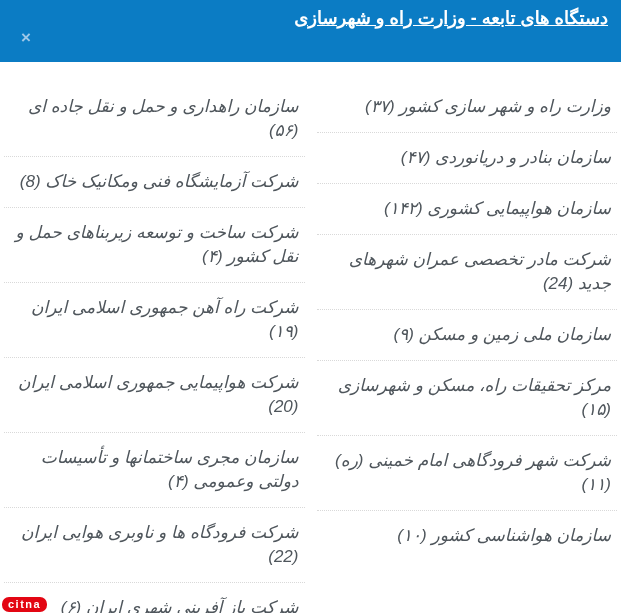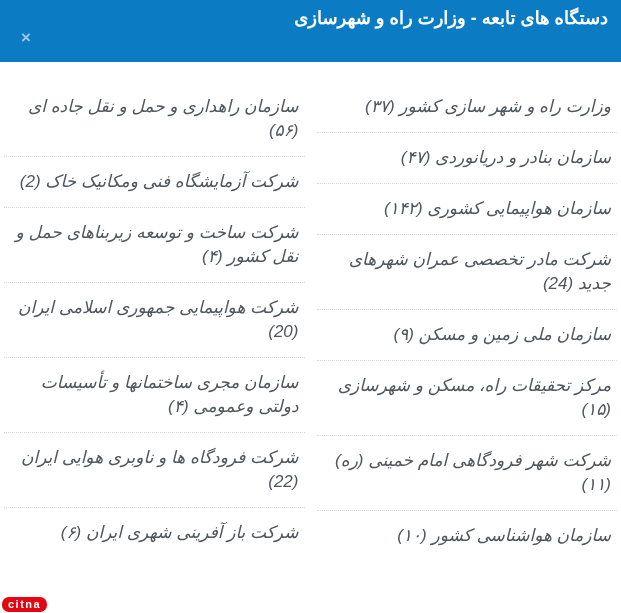--- a/index.html
+++ b/index.html
@@ -22,20 +22,21 @@
     position: relative;
   }
   .modal-title {
     position: absolute;
     top: 7px;
     right: 13px;
     color: #ffffff;
     font-size: 18px;
     font-weight: 700;
     letter-spacing: 0;
+    text-decoration: underline;
   }
   .close-btn {
     position: absolute;
     top: 29px;
     left: 21px;
     background: transparent;
     border: none;
     padding: 0;
     margin: 0;
     color: #9fc8e8;
@@ -104,22 +105,23 @@
       <li class="item">سازمان هواپیمایی کشوری (۱۴۲)</li>
       <li class="item">شرکت مادر تخصصی عمران شهرهای جدید (24)</li>
       <li class="item">سازمان ملی زمین و مسکن (۹)</li>
       <li class="item">مرکز تحقیقات راه، مسکن و شهرسازی (۱۵)</li>
       <li class="item">شرکت شهر فرودگاهی امام خمینی (ره) (۱۱)</li>
       <li class="item">سازمان هواشناسی کشور (۱۰)</li>
     </ul>
 
     <ul class="col">
       <li class="item">سازمان راهداری و حمل و نقل جاده ای (۵۶)</li>
-      <li class="item">شرکت آزمایشگاه فنی ومکانیک خاک (2)</li>
+      <li class="item">شرکت آزمایشگاه فنی ومکانیک خاک (8)</li>
       <li class="item">شرکت ساخت و توسعه زیربناهای حمل و نقل کشور (۴)</li>
+      <li class="item">شرکت راه آهن جمهوری اسلامی ایران (۱۹)</li>
       <li class="item">شرکت هواپیمایی جمهوری اسلامی ایران (20)</li>
       <li class="item">سازمان مجری ساختمانها و تأسیسات دولتی وعمومی (۴)</li>
       <li class="item">شرکت فرودگاه ها و ناوبری هوایی ایران (22)</li>
       <li class="item">شرکت باز آفرینی شهری ایران (۶)</li>
     </ul>
 
   </div>
 
   <div class="citna-logo">citna</div>
 

